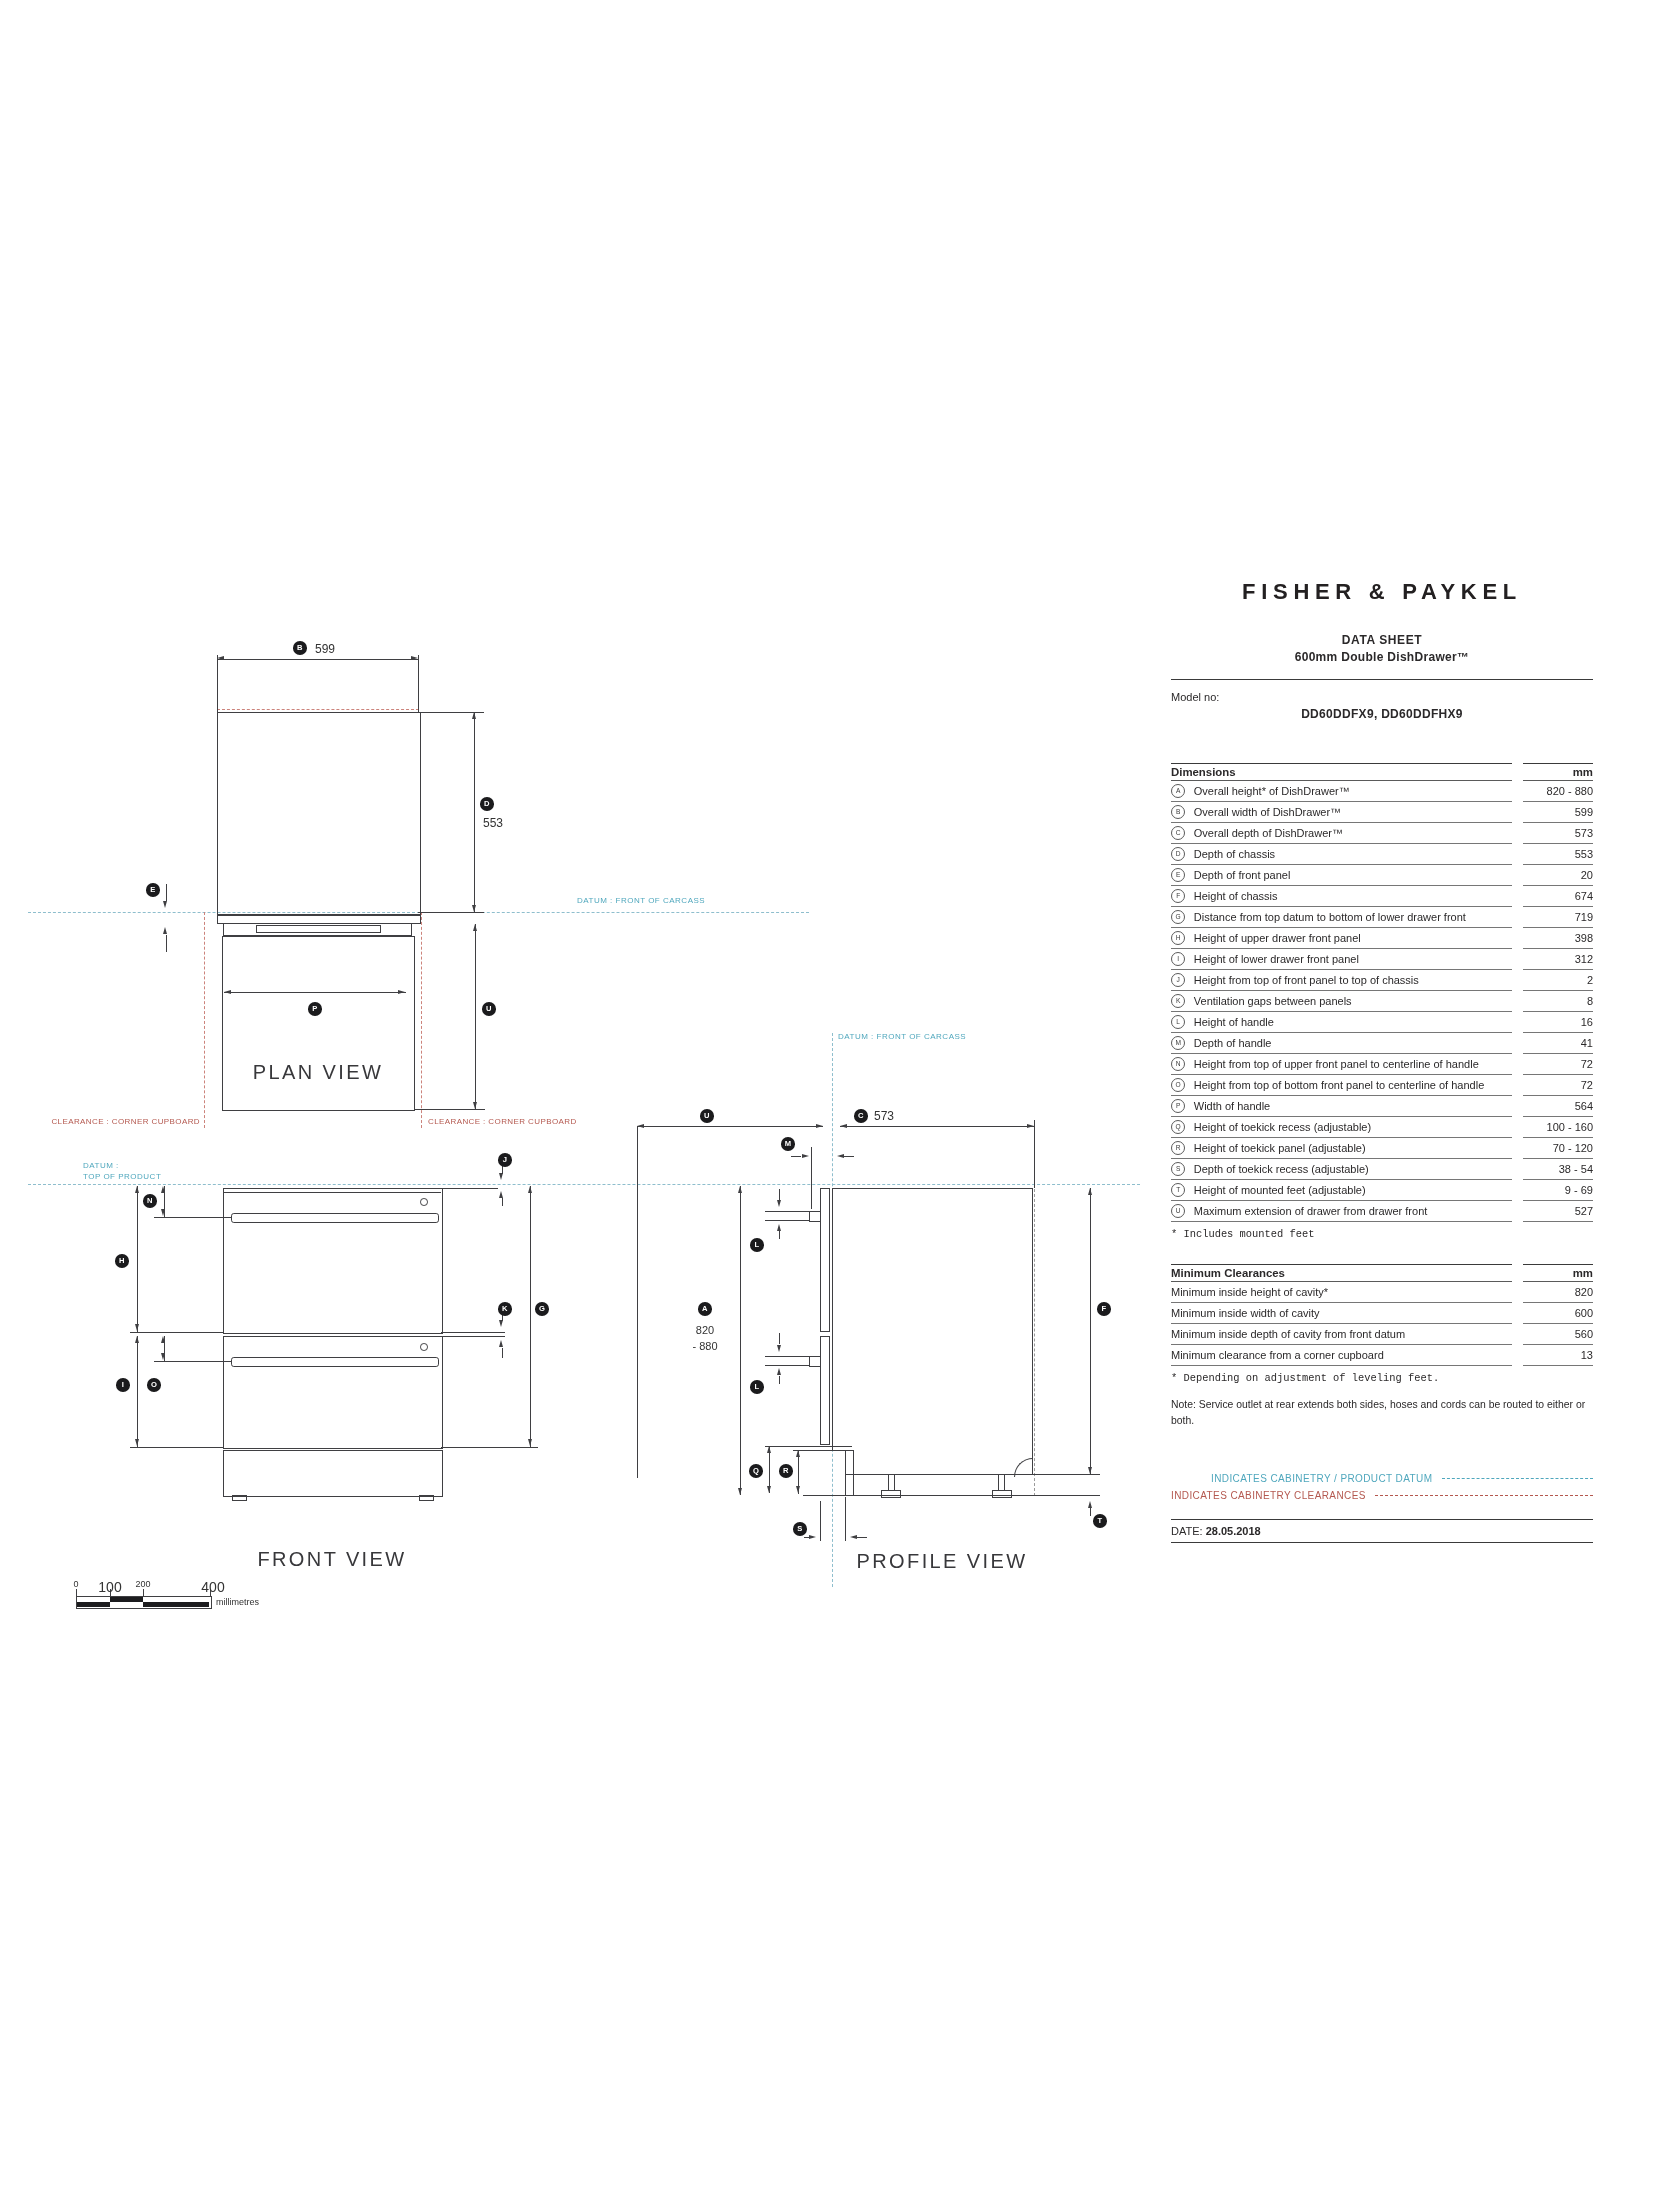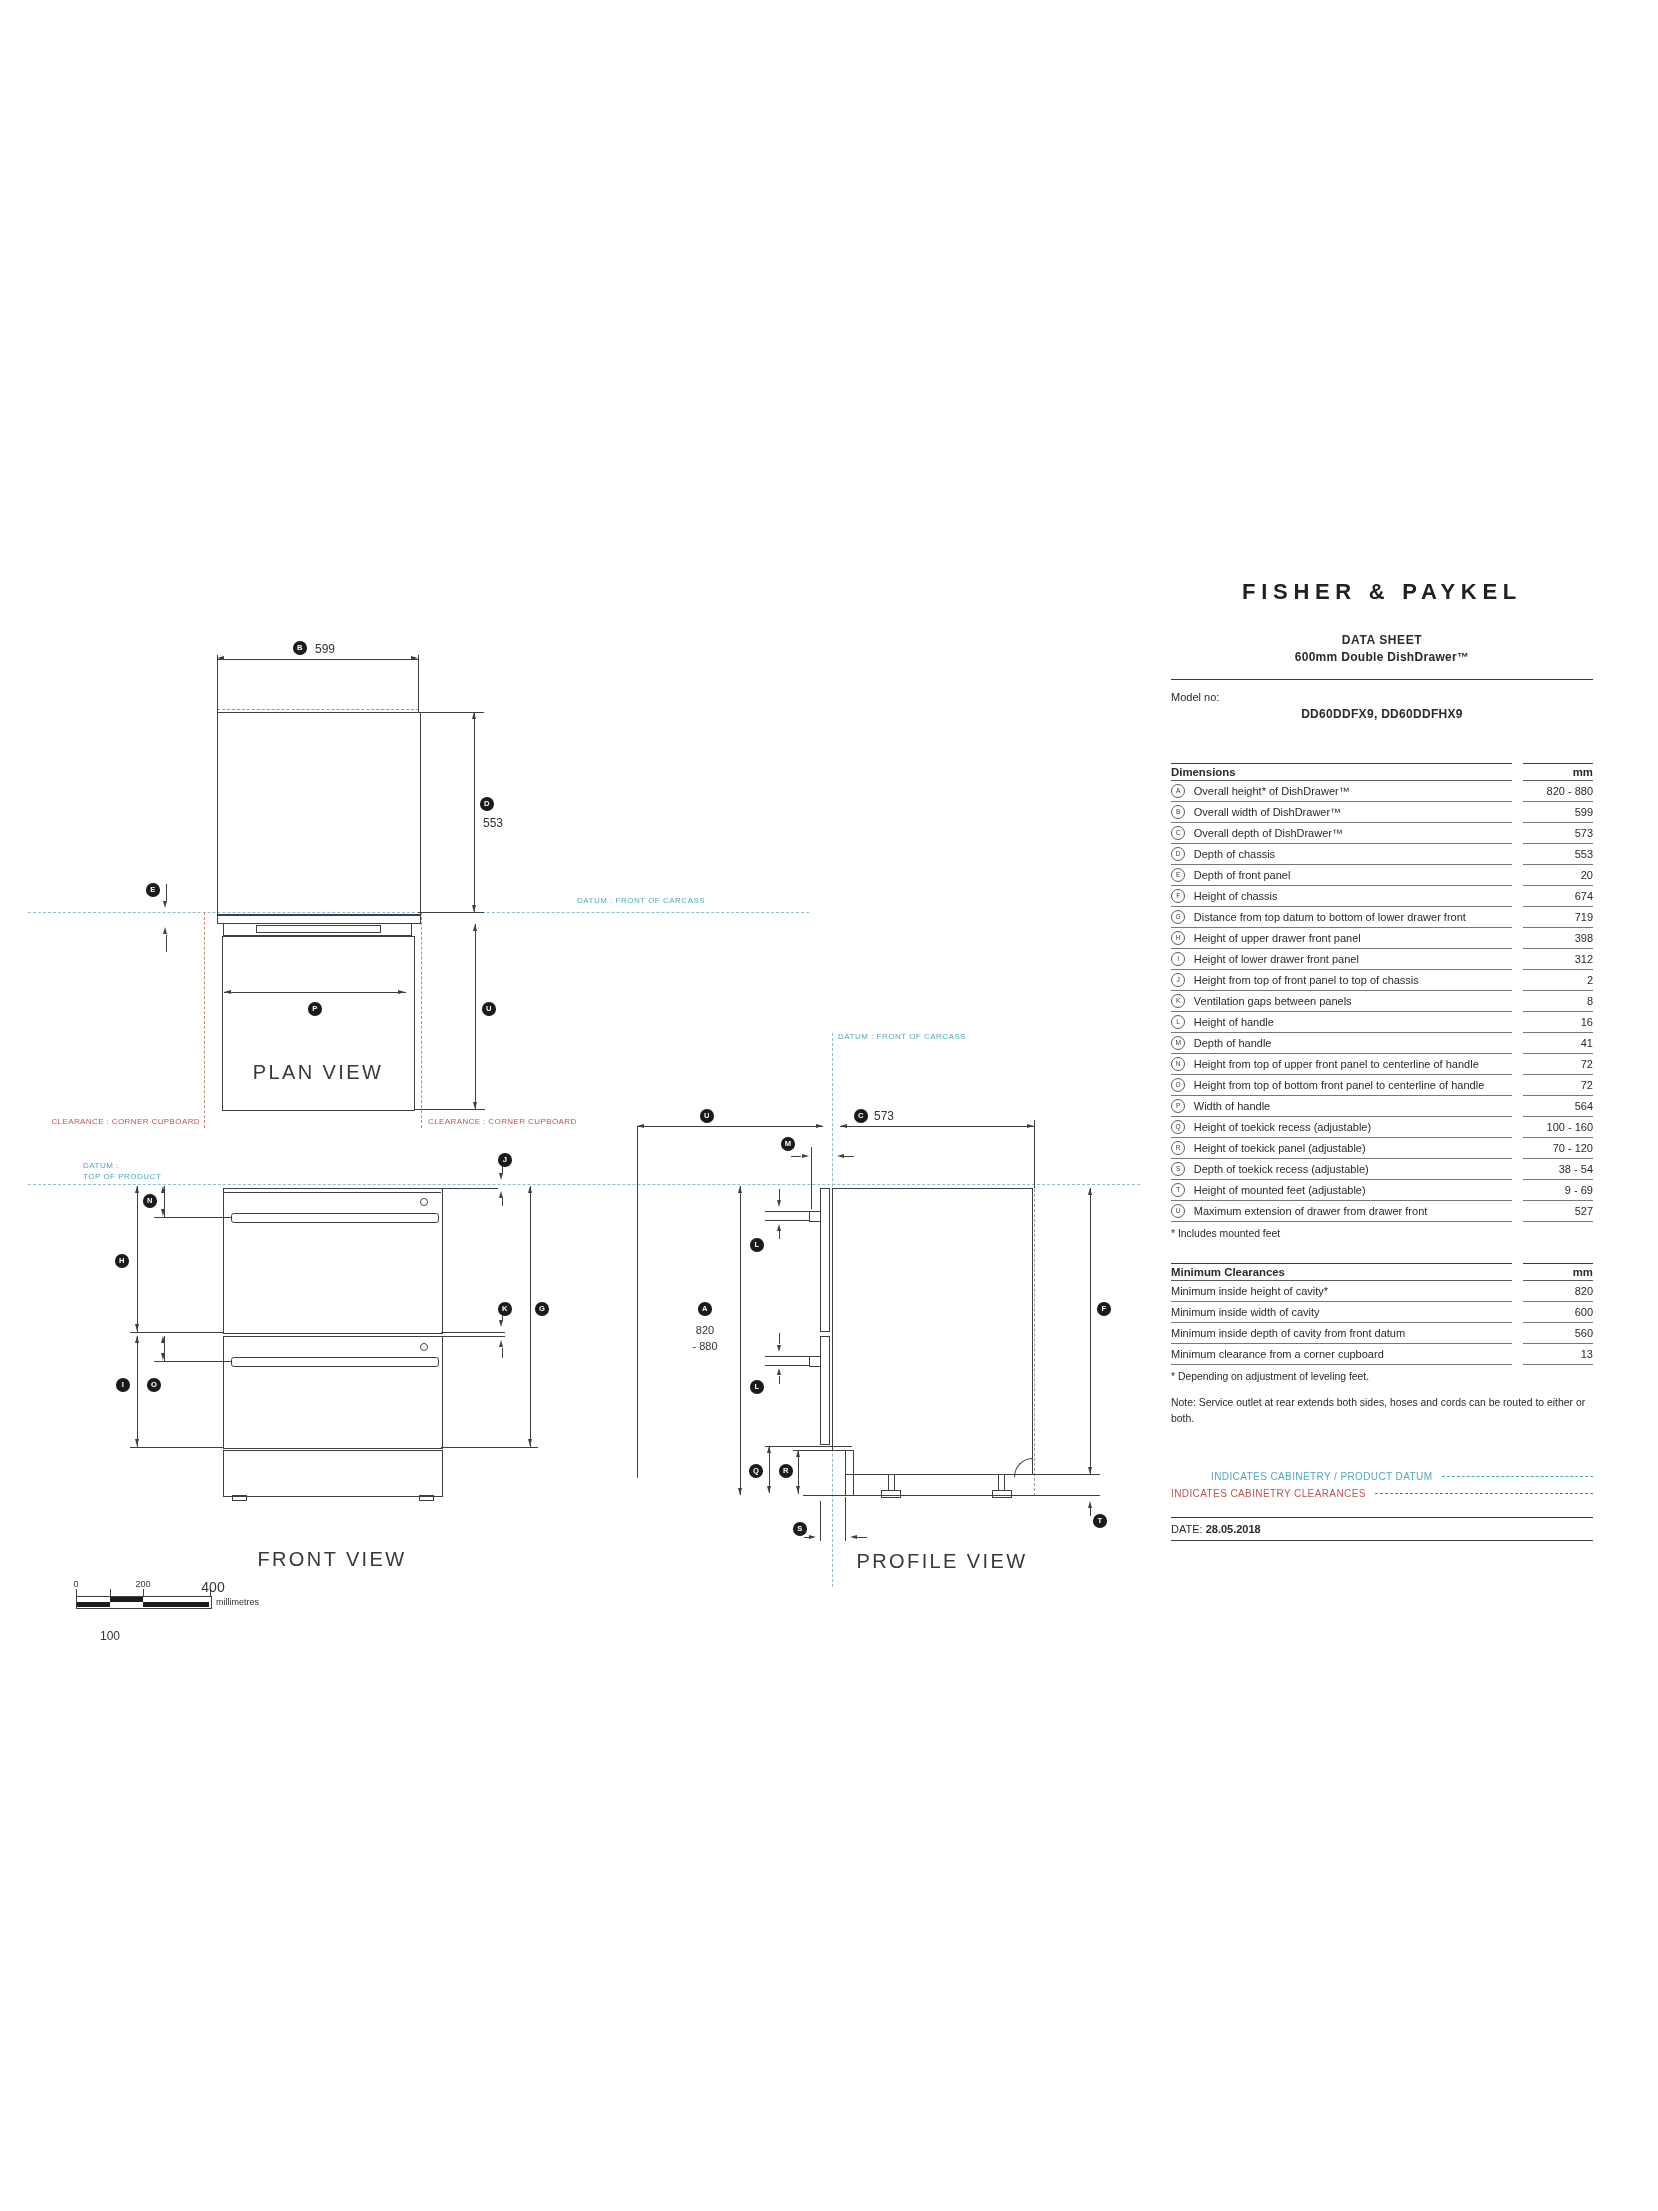--- a/index.html
+++ b/index.html
@@ -17,21 +17,21 @@
   #dims-table{margin-top:42px;}
   #clear-table{margin-top:24.6px;}
   .trow{display:flex;align-items:stretch;height:21px;}
   .thead{height:18px;font-weight:bold;}
   .tlabel{flex:1;display:flex;align-items:center;gap:8.5px;font-size:11px;border-bottom:0.9px solid #767676;}
   .thead .tlabel,.thead .tval{border-top:1.4px solid #3a3a3a;border-bottom:1.4px solid #5a5a5a;font-size:11.4px;}
   .tgap{width:11.4px;}
   .tval{width:70px;display:flex;align-items:center;justify-content:flex-end;font-size:11px;border-bottom:0.9px solid #767676;}
   .circ{width:12.3px;height:12.3px;border:0.9px solid #5a5a5a;border-radius:50%;font-size:6.6px;
         display:inline-flex;align-items:center;justify-content:center;color:#3a3a3a;flex:none;}
-  .footnote{margin-top:5.7px;font-size:10.4px;}
+  .footnote{margin-top:5.7px;font-size:10.4px;font-family:Liberation Mono, monospace;}
   .note{margin-top:13.2px;font-size:10.4px;line-height:1.5;}
   .legend{margin-top:42px;}
   .legrow{display:flex;align-items:center;height:16.6px;font-size:10px;letter-spacing:0.4px;}
   .legdash{flex:1;margin-left:9.5px;border-top:1.4px dashed;}
   .daterow{padding:5.7px 0 4.7px;font-size:11px;}
   .impnote{margin-top:7.6px;font-size:10.4px;line-height:1.55;text-align:justify;}
   .tri{width:0;height:0;position:absolute;}
   .dtxt{white-space:nowrap;color:#333;}
   .vtitle{white-space:nowrap;color:#38383b;letter-spacing:2.4px;font-size:20px;}
 </style>
@@ -130,21 +130,21 @@
     <div style="left: 116px; top: 1378px; width: 13.7px; height: 13.7px; border-radius: 50%; background: rgb(27, 27, 29); color: rgb(255, 255, 255); font-size: 7.6px; font-weight: bold; display: flex; align-items: center; justify-content: center;">I</div>
     <div style="left: 164px; top: 1336px; width: 1.1px; height: 24.6px; background: rgb(63, 63, 66);"></div>
     <div class="tri" style="left: 161px; top: 1336px; border-left: 2.8px solid transparent; border-right: 2.8px solid transparent; border-bottom: 7.6px solid rgb(63, 63, 66);"></div>
     <div class="tri" style="left: 161px; top: 1353px; border-left: 2.8px solid transparent; border-right: 2.8px solid transparent; border-top: 7.6px solid rgb(63, 63, 66);"></div>
     <div style="left: 154px; top: 1361px; width: 77px; height: 1.1px; background: rgb(63, 63, 66);"></div>
     <div style="left: 147px; top: 1378px; width: 13.7px; height: 13.7px; border-radius: 50%; background: rgb(27, 27, 29); color: rgb(255, 255, 255); font-size: 7.6px; font-weight: bold; display: flex; align-items: center; justify-content: center;">O</div>
     <div class="vtitle" style="left: 332px; top: 1548px; font-size: 20px; white-space: nowrap; transform: translateX(-50%);">FRONT VIEW</div>
     <div style="left: 76px; top: 1589px; width: 1.1px; height: 6.6px; background: rgb(63, 63, 66);"></div>
     <div class="dtxt" style="left: 76px; top: 1579px; font-size: 9px; white-space: nowrap; transform: translateX(-50%);">0</div>
     <div style="left: 110px; top: 1589px; width: 1.1px; height: 6.6px; background: rgb(63, 63, 66);"></div>
-    <div class="dtxt" style="left: 110px; top: 1629px; font-size: 12px; white-space: nowrap; transform: translateX(-50%);">100</div>
+    <div class="dtxt" style="left: 110px; top: 1579px; font-size: 14px; white-space: nowrap; transform: translateX(-50%);">100</div>
     <div style="left: 143px; top: 1589px; width: 1.1px; height: 6.6px; background: rgb(63, 63, 66);"></div>
     <div class="dtxt" style="left: 143px; top: 1579px; font-size: 9px; white-space: nowrap; transform: translateX(-50%);">200</div>
     <div style="left: 210px; top: 1589px; width: 1.1px; height: 6.6px; background: rgb(63, 63, 66);"></div>
     <div class="dtxt" style="left: 213px; top: 1579px; font-size: 14px; white-space: nowrap; transform: translateX(-50%);">400</div>
     <div style="left: 76px; top: 1596px; width: 134px; height: 11.4px; border: 1.1px solid rgb(63, 63, 66); border-radius: 0px;"></div>
     <div style="left: 110px; top: 1597px; width: 33px; height: 5.2px; background: rgb(28, 28, 30);"></div>
     <div style="left: 77px; top: 1602px; width: 33px; height: 5.2px; background: rgb(28, 28, 30);"></div>
     <div style="left: 143px; top: 1602px; width: 66px; height: 5.2px; background: rgb(28, 28, 30);"></div>
     <div class="dtxt" style="left: 216px; top: 1597px; font-size: 9px; white-space: nowrap;">millimetres</div>
     <div class="dtxt" style="left: 838px; top: 1032px; font-size: 8px; white-space: nowrap; color: rgb(79, 167, 189); letter-spacing: 0.5px;">DATUM : FRONT OF CARCASS</div>

